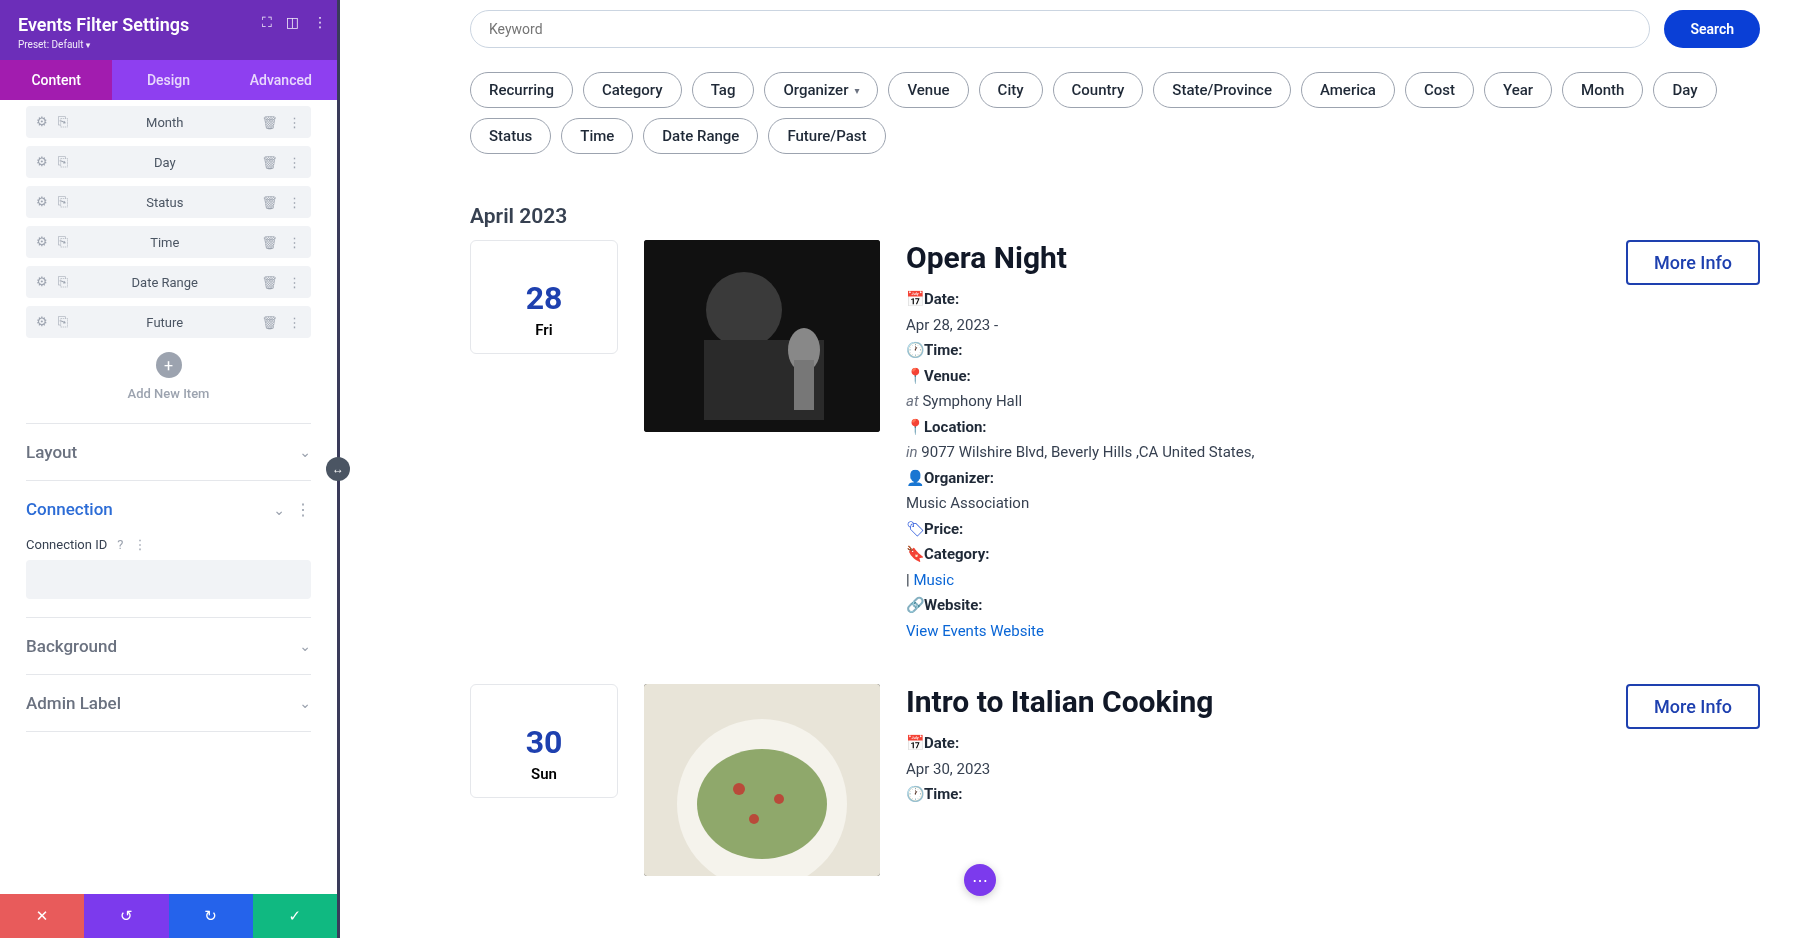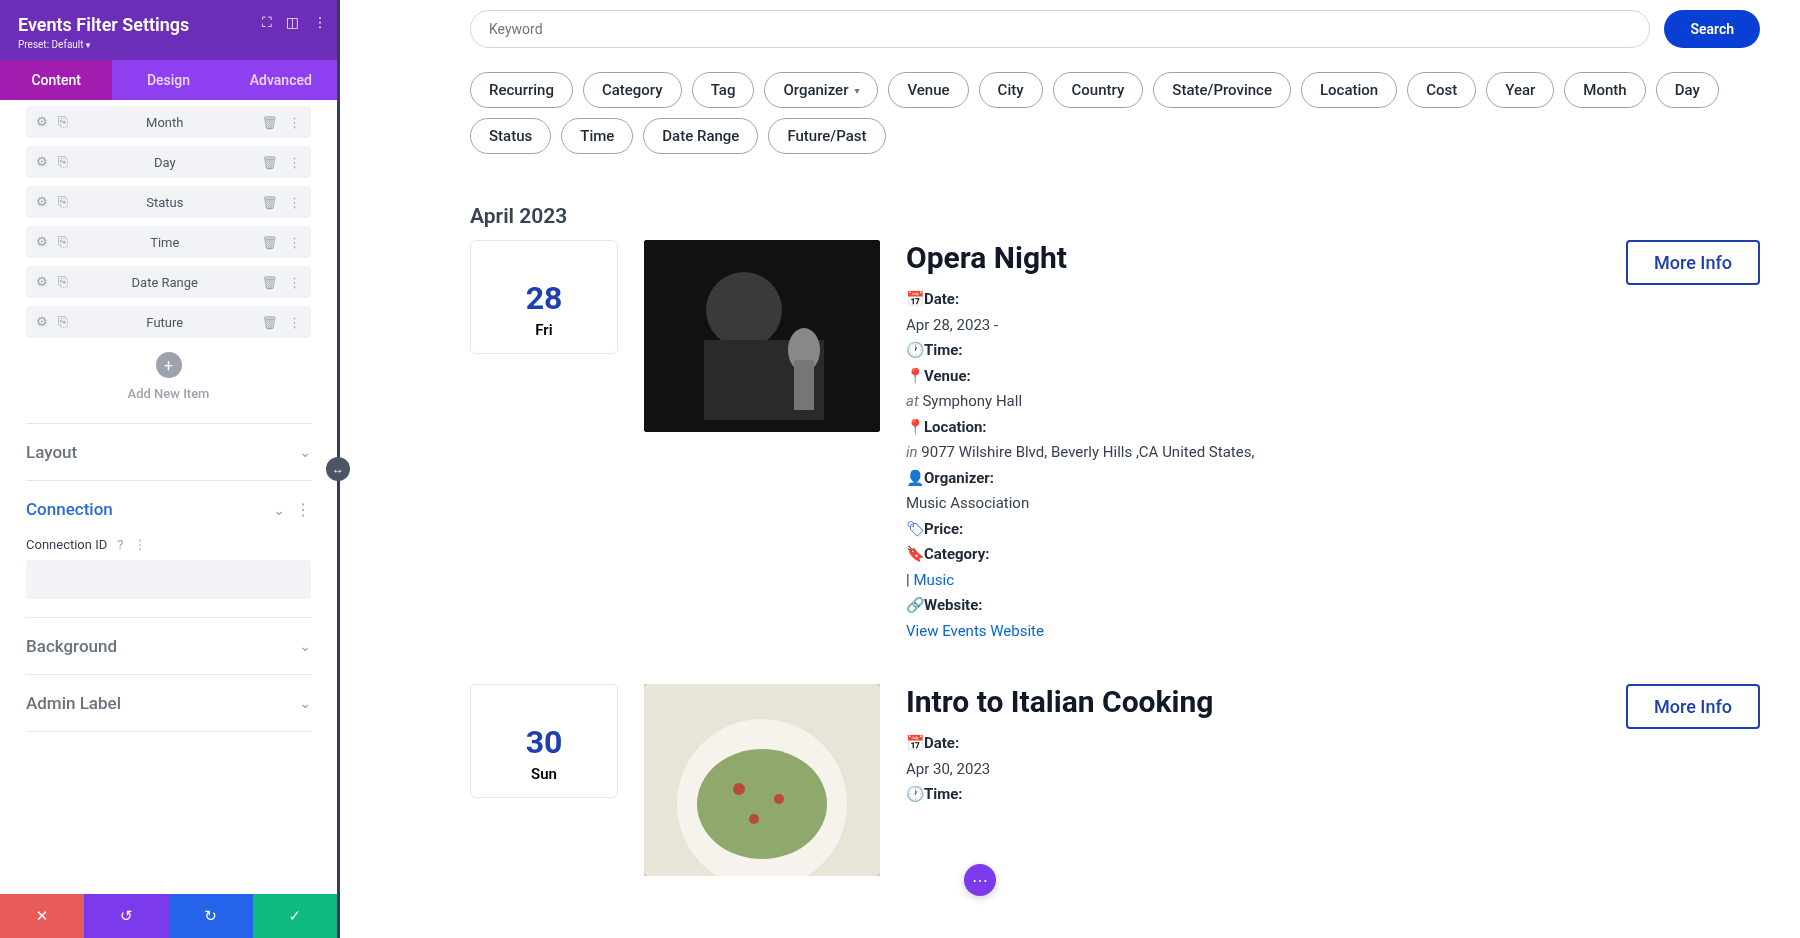--- a/index.html
+++ b/index.html
@@ -216,21 +216,21 @@
     </div>
     <div class="chips" id="chips">
         <div class="chip">Recurring</div>
         <div class="chip">Category</div>
         <div class="chip">Tag</div>
         <div class="chip">Organizer<span class="dd">▾</span></div>
         <div class="chip">Venue</div>
         <div class="chip">City</div>
         <div class="chip">Country</div>
         <div class="chip">State/Province</div>
-        <div class="chip">Location</div>
+        <div class="chip">America</div>
         <div class="chip">Cost</div>
         <div class="chip">Year</div>
         <div class="chip">Month</div>
         <div class="chip">Day</div>
         <div class="chip">Status</div>
         <div class="chip">Time</div>
         <div class="chip">Date Range</div>
         <div class="chip">Future/Past</div>
       </div>
 

